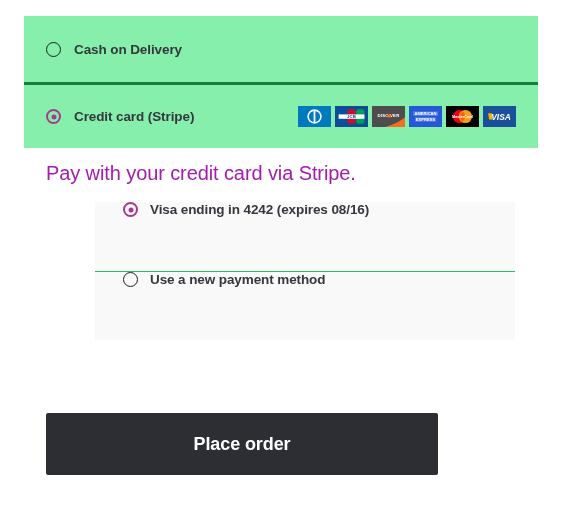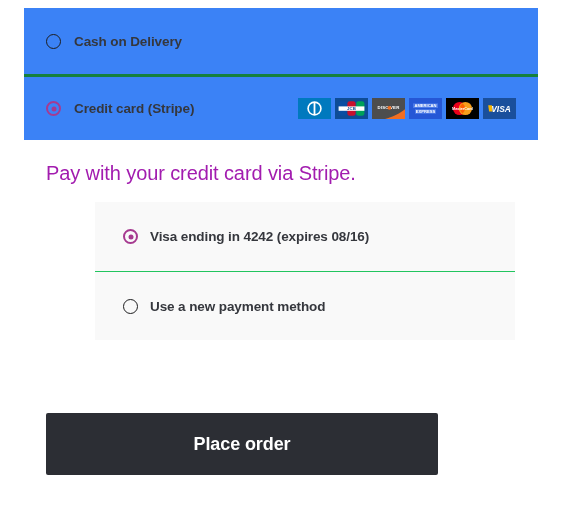--- a/index.html
+++ b/index.html
@@ -13,23 +13,23 @@
     position: relative;
     font-family: "Liberation Sans", sans-serif;
     -webkit-font-smoothing: antialiased;
     overflow: hidden;
   }
 
   
   .payment-methods {
     position: absolute;
     left: 24px;
-    top: 8px;
+    top: 16px;
     width: 514px;
-    background: #3b82f6;
+    background: #86efac;
   }
   .pm-row {
     display: flex;
     align-items: center;
     height: 66px;
     padding: 0 22px 0 22px;
     box-sizing: border-box;
     position: relative;
   }
   .pm-row + .pm-row {
@@ -105,21 +105,21 @@
   
   .saved-cards {
     position: absolute;
     left: 95px;
     top: 202px;
     width: 420px;
     background: #f9f9f9;
   }
   .sc-row {
     display: flex;
-    align-items: center;
+    align-items: flex-start;
     height: 69px;
     padding: 0 28px;
     box-sizing: border-box;
   }
   .sc-row + .sc-row {
     border-top: 1px solid #22c55e;
   }
   .sc-label {
     font-size: 13.5px;
     font-weight: bold;

